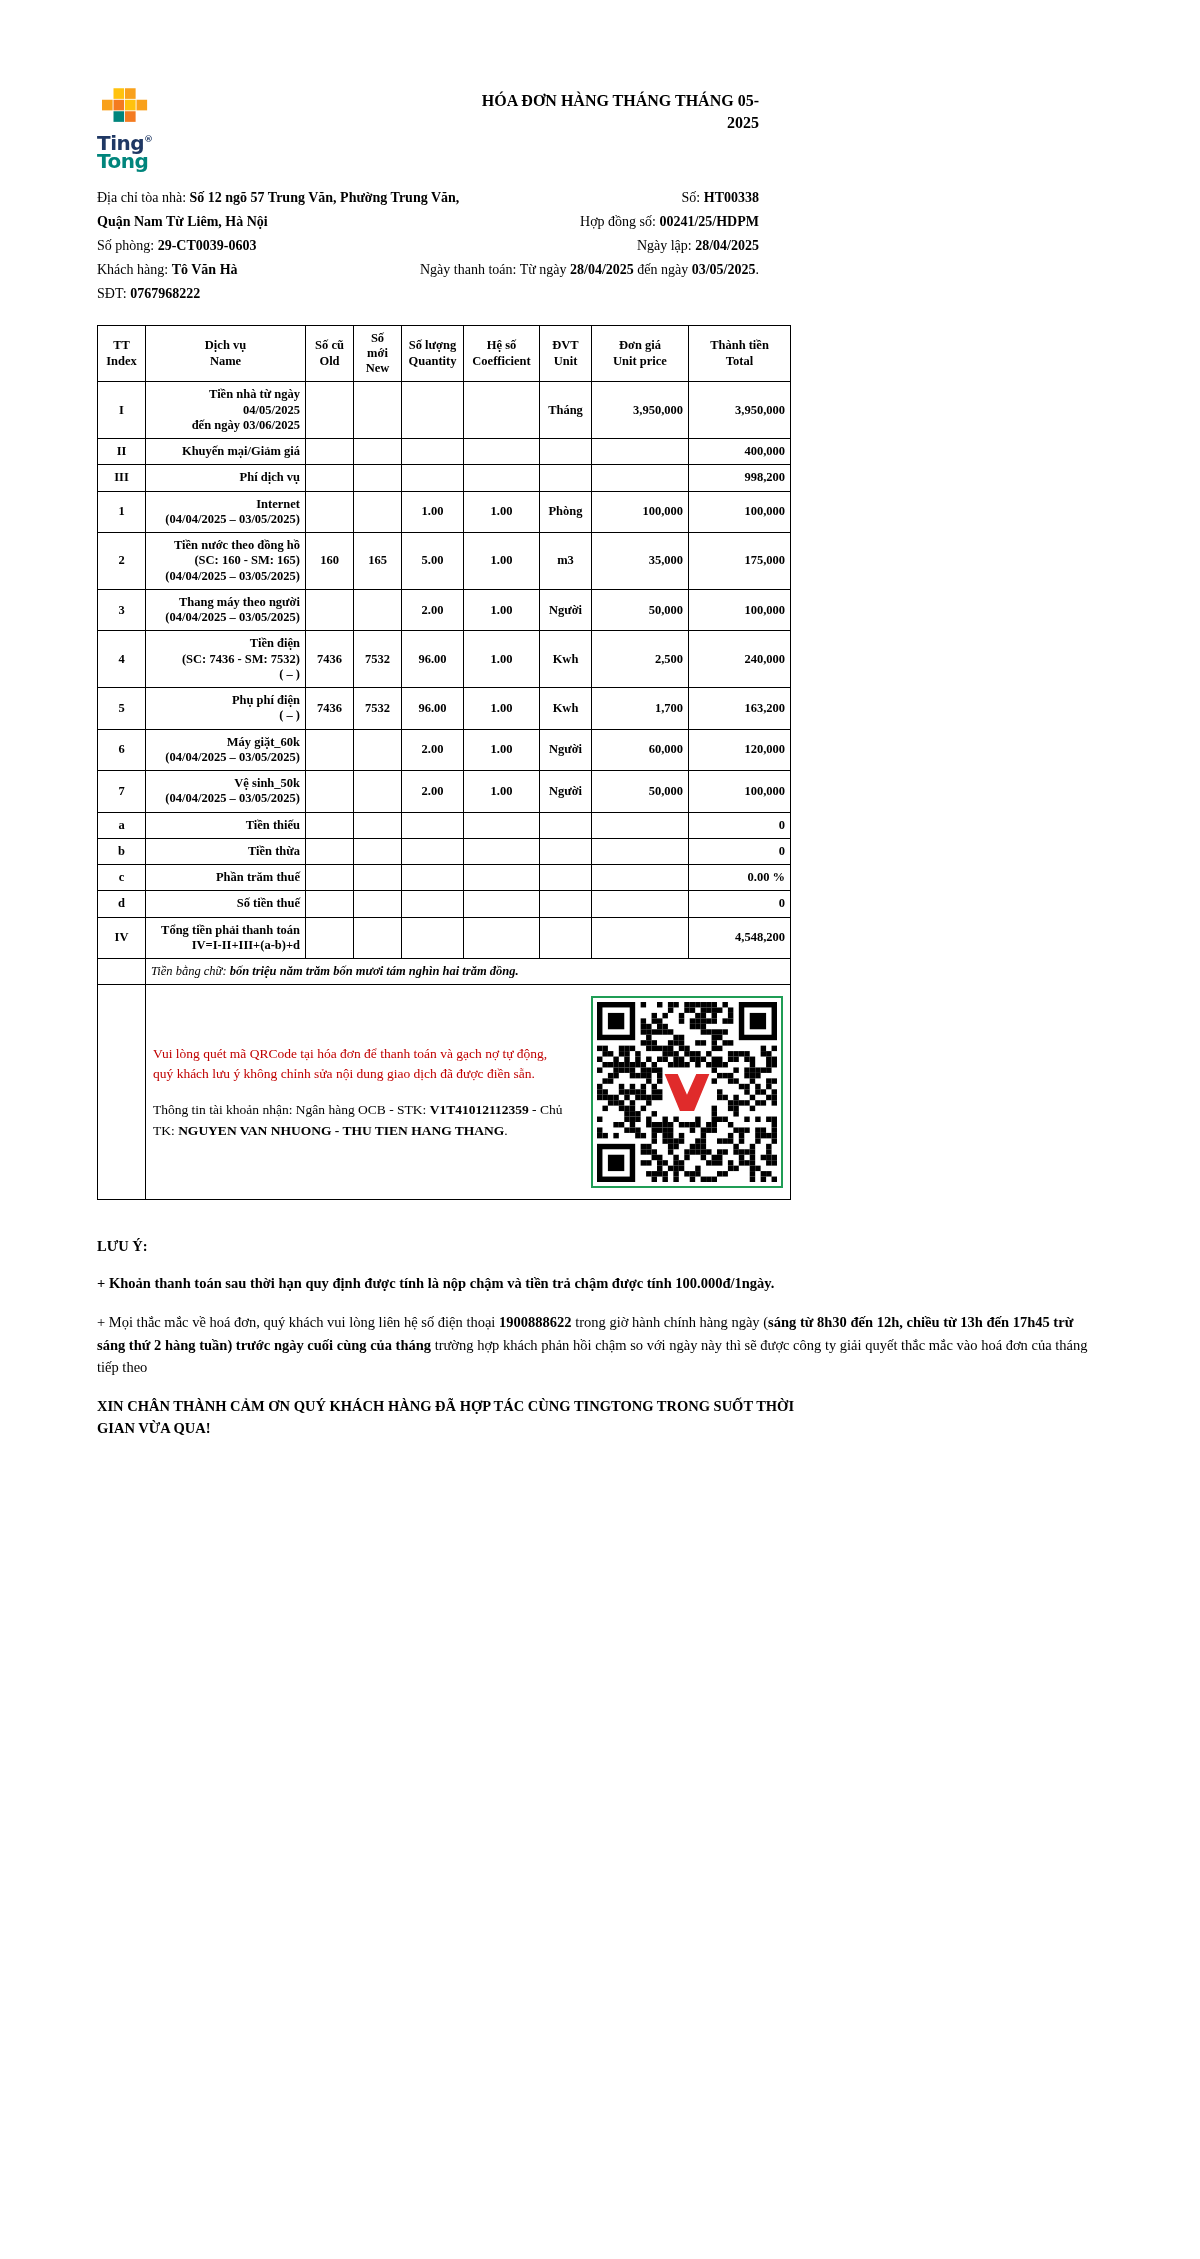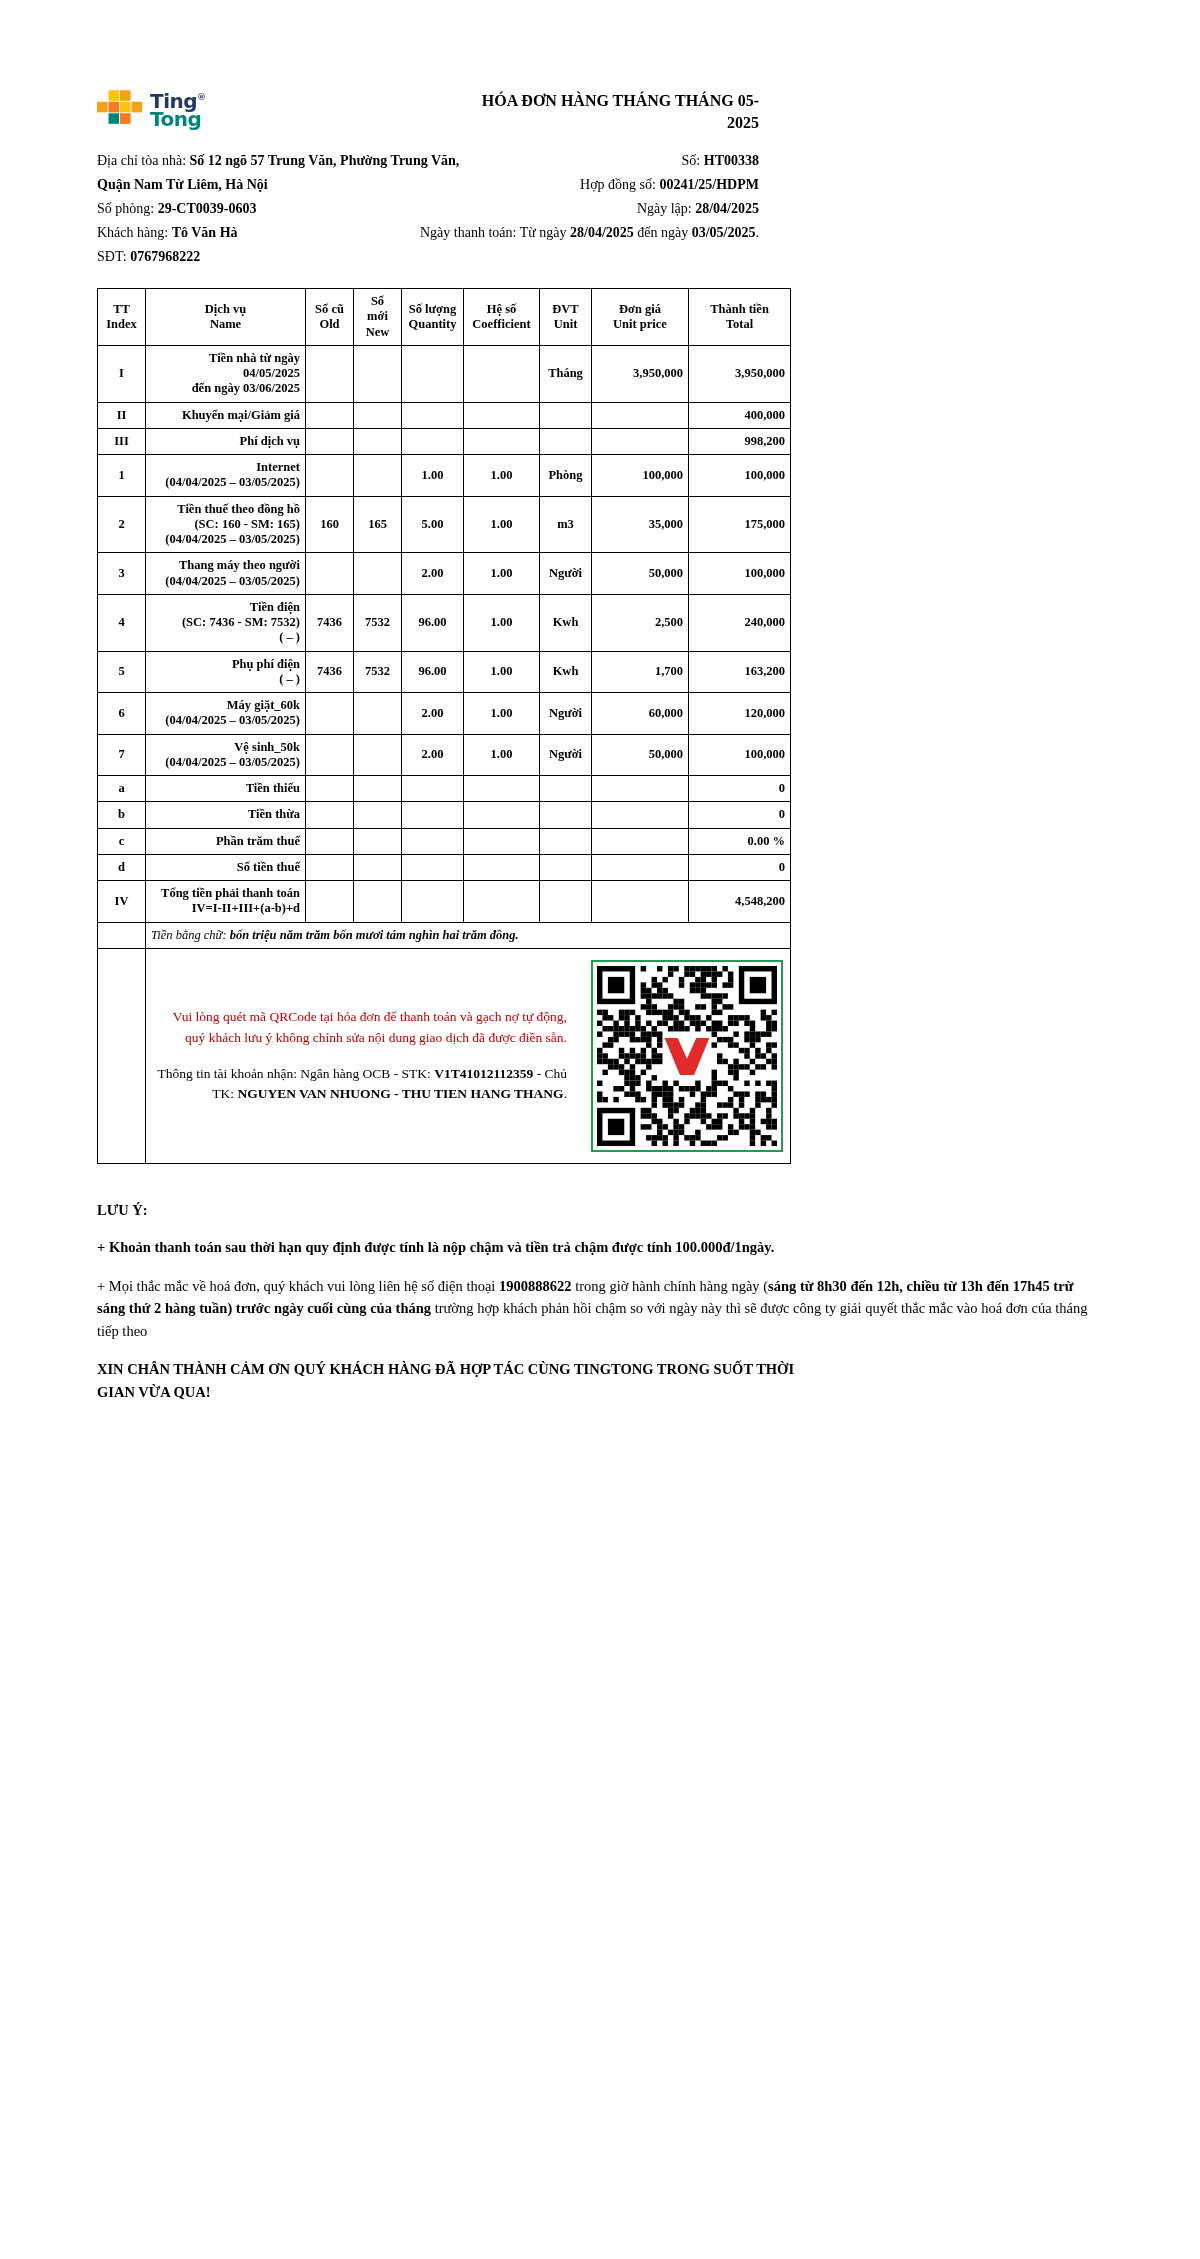--- a/index.html
+++ b/index.html
@@ -8,21 +8,21 @@
     width: 1200px; height: 2259px;
     background: #ffffff; color: #000;
     font-family: "Liberation Serif", serif;
     overflow: hidden;
   }
   .page { width: 1200px; height: 2259px; position: relative; }
   .content { padding: 88px 0 0 97px; }
 
   
   .header { display: flex; justify-content: space-between; align-items: flex-start; width: 662px; }
-  .logo { display: flex; align-items: center; gap: 7px; }
+  .logo { display: flex; align-items: center; gap: 7px; flex-direction: column; }
   .logo-mark { width: 46px; height: 35px; }
   .sq-y  { fill: var(--logo_yellow); }
   .sq-o  { fill: var(--logo_orange); }
   .sq-do { fill: var(--logo_deep_orange); }
   .sq-t  { fill: var(--logo_teal); }
   .logo-text { font-family: "DejaVu Sans", sans-serif; font-weight: 700; font-size: 20px; line-height: 18px; letter-spacing: -0.5px; }
   .logo-ting { color: var(--logo_navy); }
   .logo-tong { color: var(--logo_teal); }
   .reg { font-size: 9px; vertical-align: super; }
   .title { margin: 2px 0 0 0; width: 300px; font-size: 16px; font-weight: 700; text-align: right; line-height: 1.35; }
@@ -40,21 +40,21 @@
   .invoice-table th { text-align: center; }
   .c-index { text-align: center; }
   .c-name  { text-align: right; }
   .c-center{ text-align: center; }
   .c-right { text-align: right; }
   .words-cell { font-style: italic; font-weight: 400; }
   .words-label { font-weight: 400; }
   .words-value { font-weight: 700; }
 
   
-  .qr-flex { display: flex; align-items: center; justify-content: space-between; gap: 24px; padding: 6px 2px; text-align: right; }
+  .qr-flex { display: flex; align-items: center; justify-content: space-between; gap: 24px; padding: 6px 2px; }
   .qr-texts { width: 426px; font-weight: 400; font-size: 13.5px; }
   .qr-notice { color: var(--notice_red); margin: 0 0 16px 0; line-height: 1.5; }
   .qr-account { margin: 0; line-height: 1.5; font-weight: 400; }
   .qr-box { border: 2px solid var(--qr_green); background: #fff; padding: 4px; width: 192px; height: 192px; flex: 0 0 auto; }
   .qr-svg { display: block; width: 180px; height: 180px; }
 
   
   .footer { margin-top: 38px; width: 1006px; font-size: 14.5px; }
   .note-heading { font-weight: 700; margin: 0 0 18px 0; }
   .note1 { font-weight: 700; margin: 0 0 16px 0; line-height: 1.5; }
@@ -213,21 +213,21 @@
             <td class="c-center"></td>
             <td class="c-center">1.00</td>
             <td class="c-center">1.00</td>
             <td class="c-center">Phòng</td>
             <td class="c-right">100,000</td>
             <td class="c-right">100,000</td>
           </tr>
           <tr>
             <td class="c-index">2</td>
             <td class="c-name">
-              <div>Tiền thuế theo đồng hồ</div>
+              <div>Tiền nước theo đồng hồ</div>
               <div>(SC: 160 - SM: 165)</div>
               <div>(04/04/2025 – 03/05/2025)</div>
             </td>
             <td class="c-center">160</td>
             <td class="c-center">165</td>
             <td class="c-center">5.00</td>
             <td class="c-center">1.00</td>
             <td class="c-center">m3</td>
             <td class="c-right">35,000</td>
             <td class="c-right">175,000</td>

